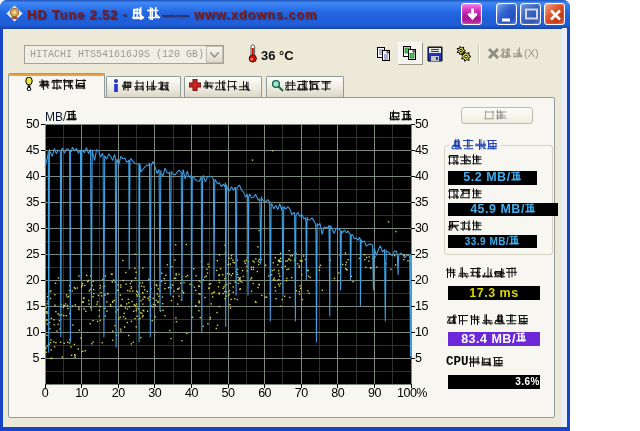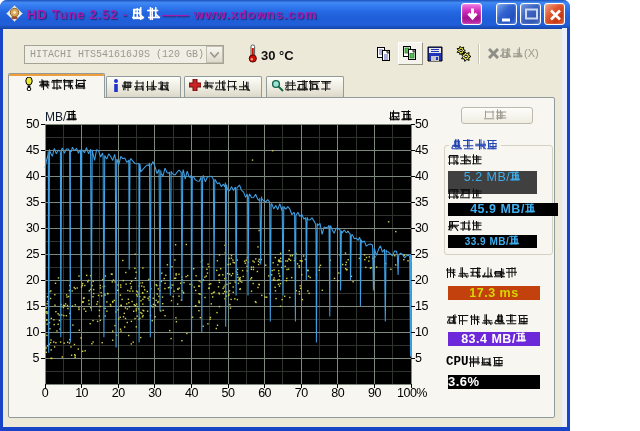--- a/index.html
+++ b/index.html
@@ -6,21 +6,21 @@
 </style></head><body>
 <div class="abs" style="left:0;top:0;width:570px;height:431px;background:#ece9d8;border-radius:7px 7px 0 0;border-left:3px solid #1845c8;border-right:3px solid #1845c8;border-bottom:4px solid #1845c8;overflow:hidden">
 </div>
 <div class="abs" style="left:0;top:0;width:570px;height:29px;border-radius:7px 7px 0 0;background:linear-gradient(180deg,#1c52bc 0%,#4189f4 9%,#347cf0 20%,#2467e2 42%,#1f5ed9 65%,#215fd8 85%,#1444aa 100%)"></div>
 <svg width="17" height="17" style="position:absolute;left:6px;top:5px" viewBox="0 0 17 17">
 <path d="M8.5 0.5 L16.5 8.5 L8.5 16.5 L0.5 8.5 Z" fill="#e8eef6" stroke="#9ab0c4"></path>
 <circle cx="8.5" cy="7.5" r="4.2" fill="#d8a858" stroke="#8a6530"></circle>
 <circle cx="8.5" cy="7.5" r="1.4" fill="#f8ecc0"></circle>
 <rect x="5.5" y="11.5" width="6" height="2.6" fill="#a05030"></rect>
   </svg>
-<div class="abs" style="left:27px;top:7px;color:#a21caf;font-weight:bold;font-size:13px;letter-spacing:0.8px;text-shadow:1px 1px 1px #15337a;white-space:nowrap">HD Tune 2.52 - <svg width="14" height="14" viewBox="0 0 16 16" style="vertical-align:top;margin-top:0px;margin-right:1px">
+<div class="abs" style="left:27px;top:7px;color:#7f1d1d;font-weight:bold;font-size:13px;letter-spacing:0.8px;text-shadow:1px 1px 1px #15337a;white-space:nowrap">HD Tune 2.52 - <svg width="14" height="14" viewBox="0 0 16 16" style="vertical-align:top;margin-top:0px;margin-right:1px">
       <g stroke="#fff" stroke-width="1.8" stroke-linecap="square">
         <line x1="1" y1="12" x2="13" y2="12"></line>
         <line x1="2" y1="13" x2="12" y2="13"></line>
         <line x1="2" y1="3" x2="2" y2="13"></line>
         <line x1="6" y1="2" x2="6" y2="11"></line>
         <line x1="10" y1="1" x2="10" y2="14"></line>
         <line x1="3" y1="3" x2="9" y2="3"></line>
         <line x1="3" y1="7" x2="9" y2="7"></line>
         <line x1="3" y1="3" x2="3" y2="7"></line>
         <line x1="9" y1="3" x2="9" y2="7"></line>
@@ -58,21 +58,21 @@
 <div class="abs" style="left:206px;top:46px;width:17px;height:17px;background:linear-gradient(180deg,#f6f5f0,#dedacb);border:1px solid #c0bdae"></div>
 <svg width="9" height="6" class="abs" style="left:210px;top:52px">
     <path d="M0 0 L4.5 5 L9 0" fill="none" stroke="#9a978a" stroke-width="1.6"></path>
   </svg>
 <svg width="10" height="19" style="position:absolute;left:248px;top:44px" viewBox="0 0 10 19">
 <rect x="3" y="1" width="3.6" height="12" rx="1.5" fill="#fff" stroke="#555"></rect>
 <rect x="3.8" y="4" width="2" height="10" fill="#cc1100"></rect>
 <circle cx="4.8" cy="14.5" r="3.6" fill="#cc1100" stroke="#550000"></circle>
 <circle cx="3.8" cy="15.3" r="1.2" fill="#ff9988"></circle>
   </svg>
-<div class="abs" style="left:261px;top:48px;font-weight:bold;font-size:13px;color:#111">30 °C</div>
+<div class="abs" style="left:261px;top:48px;font-weight:bold;font-size:13px;color:#111">36 °C</div>
 <svg width="16" height="16" style="position:absolute;left:376px;top:46px" viewBox="0 0 16 16">
 <rect x="1.5" y="1.5" width="7" height="10" fill="#fff" stroke="#000"></rect>
 <g stroke="#4a4ab0" stroke-width="0.9">
       <line x1="3" y1="4" x2="7" y2="4"></line>
       <line x1="3" y1="6" x2="7" y2="6"></line>
       <line x1="3" y1="8" x2="7" y2="8"></line>
     </g>
 <rect x="6.5" y="4.5" width="7" height="10" fill="#fff" stroke="#000"></rect>
 <path d="M11 4.5 L13.5 7 L11 7 Z" fill="#ddd" stroke="#000" stroke-width="0.8"></path>
 <g stroke="#4a4ab0" stroke-width="0.9">
@@ -1189,21 +1189,21 @@
     </svg><svg width="12" height="12" viewBox="0 0 16 16" style="vertical-align:top;margin-top:0px">
       <g stroke="#111" stroke-width="1.35" stroke-linecap="square">
         <line x1="0" y1="4" x2="12" y2="4"></line>
         <line x1="2" y1="7" x2="12" y2="7"></line>
         <line x1="1" y1="13" x2="12" y2="13"></line>
         <line x1="2" y1="1" x2="2" y2="13"></line>
         <line x1="6" y1="2" x2="6" y2="11"></line>
         <line x1="8" y1="3" x2="8" y2="11"></line>
       </g>
     </svg></div>
-<div style="position:absolute;left:448px;top:171px;width:89px;height:23px;background:#404040;text-align:center;line-height:13px;font-family:'Liberation Sans';font-weight:normal;font-size:12.5px;letter-spacing:0.5px"><span style="color:#3faeef">5.2 MB/<svg width="11" height="11" viewBox="0 0 16 16" style="vertical-align:top;margin-top:0px">
+<div style="position:absolute;left:448px;top:171px;width:89px;height:14px;background:#000000;text-align:center;line-height:13px;font-family:'Liberation Sans';font-weight:bold;font-size:12.5px;letter-spacing:0.5px"><span style="color:#3faeef">5.2 MB/<svg width="11" height="11" viewBox="0 0 16 16" style="vertical-align:top;margin-top:0px">
         <g stroke="#3faeef" stroke-width="1.5" stroke-linecap="square">
           <line x1="1" y1="2" x2="12" y2="2"></line>
           <line x1="2" y1="12" x2="14" y2="12"></line>
           <line x1="1" y1="13" x2="13" y2="13"></line>
           <line x1="4" y1="2" x2="4" y2="13"></line>
           <line x1="8" y1="3" x2="8" y2="11"></line>
           <line x1="10" y1="1" x2="10" y2="13"></line>
           <line x1="4" y1="6" x2="12" y2="6"></line>
           <line x1="4" y1="12" x2="12" y2="12"></line>
           <line x1="4" y1="6" x2="4" y2="12"></line>
@@ -1353,21 +1353,21 @@
       </g>
     </svg><svg width="12" height="12" viewBox="0 0 16 16" style="vertical-align:top;margin-top:0px">
       <g stroke="#111" stroke-width="1.35" stroke-linecap="square">
         <line x1="0" y1="2" x2="12" y2="2"></line>
         <line x1="0" y1="7" x2="14" y2="7"></line>
         <line x1="4" y1="2" x2="4" y2="14"></line>
         <line x1="8" y1="1" x2="8" y2="13"></line>
         <line x1="12" y1="1" x2="12" y2="11"></line>
       </g>
     </svg></div>
-<div style="position:absolute;left:448px;top:286px;width:92px;height:14px;background:#c2410c;text-align:center;line-height:14px;font-family:'Liberation Sans';font-weight:bold;font-size:12.5px;letter-spacing:0.5px"><span style="color:#d6d600">17.3 ms</span></div>
+<div style="position:absolute;left:448px;top:286px;width:92px;height:14px;background:#000000;text-align:center;line-height:14px;font-family:'Liberation Sans';font-weight:bold;font-size:12.5px;letter-spacing:0.5px"><span style="color:#d6d600">17.3 ms</span></div>
 <div class="abs" style="left:446px;top:314px;white-space:nowrap"><svg width="12" height="12" viewBox="0 0 16 16" style="vertical-align:top;margin-top:0px">
       <g stroke="#111" stroke-width="1.35" stroke-linecap="square">
         <line x1="2" y1="4" x2="14" y2="4"></line>
         <line x1="2" y1="12" x2="13" y2="12"></line>
         <line x1="10" y1="2" x2="10" y2="11"></line>
         <line x1="12" y1="1" x2="12" y2="13"></line>
         <line x1="5" y1="5" x2="11" y2="5"></line>
         <line x1="5" y1="12" x2="11" y2="12"></line>
         <line x1="5" y1="5" x2="5" y2="12"></line>
         <line x1="11" y1="5" x2="11" y2="12"></line>
@@ -1474,12 +1474,12 @@
         <line x1="2" y1="12" x2="12" y2="12"></line>
         <line x1="1" y1="13" x2="12" y2="13"></line>
         <line x1="2" y1="3" x2="2" y2="11"></line>
         <line x1="8" y1="3" x2="8" y2="13"></line>
         <line x1="4" y1="6" x2="12" y2="6"></line>
         <line x1="4" y1="10" x2="12" y2="10"></line>
         <line x1="4" y1="6" x2="4" y2="10"></line>
         <line x1="12" y1="6" x2="12" y2="10"></line>
       </g>
     </svg></div>
-<div style="position:absolute;left:448px;top:375px;width:92px;height:14px;background:#000;text-align:left;line-height:14px;font-family:'Liberation Sans';font-weight:bold;font-size:13px;letter-spacing:0.5px"><span style="color:#fff">3.6%</span></div>
+<div style="position:absolute;left:448px;top:375px;width:92px;height:14px;background:#000;text-align:right;line-height:14px;font-family:'Liberation Sans';font-weight:bold;font-size:10px;letter-spacing:0.5px"><span style="color:#fff">3.6%</span></div>
 </body></html>

